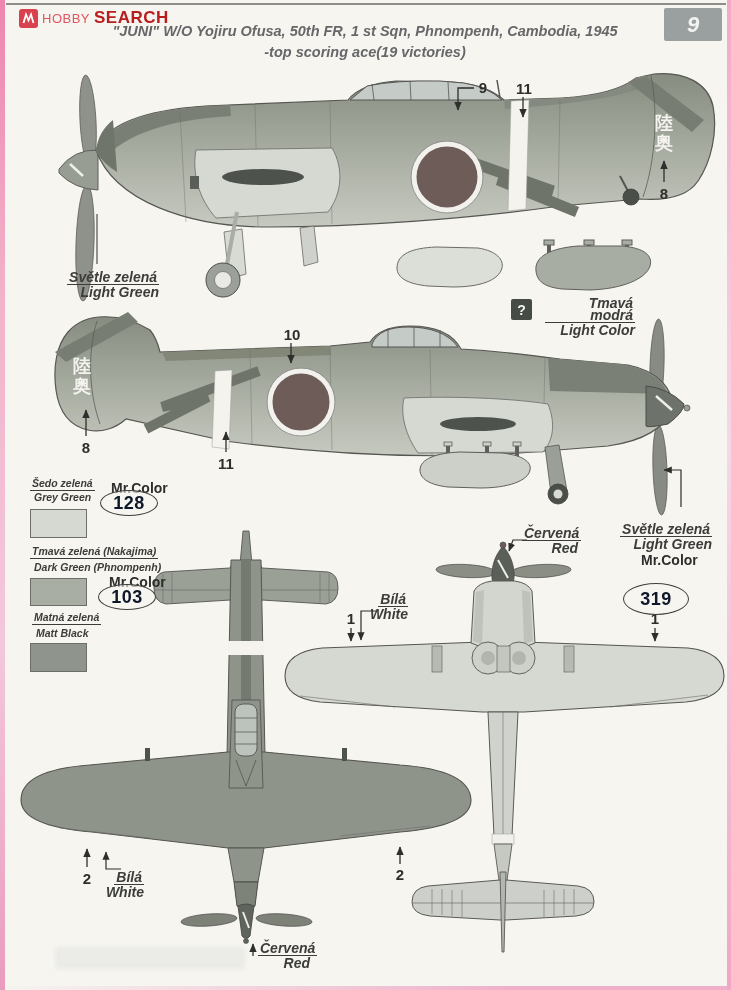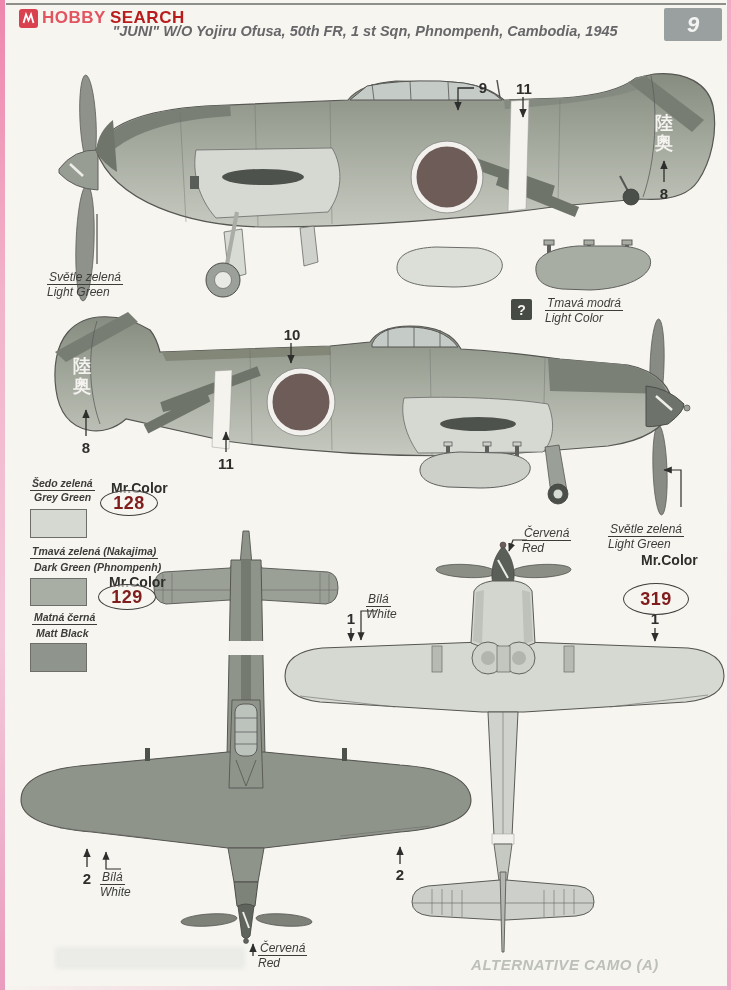--- a/index.html
+++ b/index.html
@@ -10,50 +10,50 @@
     background:linear-gradient(180deg,#ee86ad,#f2b3ca 30%,#f3c8da 65%,#ea9cbd);}
   .edge-right{position:absolute;right:0;top:0;width:4px;height:990px;
     background:linear-gradient(180deg,#f2a9c6,#f7d7e5 45%,#f0a6c4);}
   .edge-bottom{position:absolute;left:0;bottom:0;width:731px;height:4px;
     background:linear-gradient(90deg,rgba(240,170,200,0) 0%,rgba(239,168,198,.9) 70%);}
   .top-rule{position:absolute;left:6px;top:3px;width:720px;height:2px;background:#8e8e8b;}
 
   .logo{position:absolute;left:19px;top:8px;display:flex;align-items:center;gap:4px;}
   .logo-icon{width:19px;height:19px;background:#d8414d;border-radius:3px;display:flex;
              align-items:center;justify-content:center;}
-  .logo-hobby{font-size:17px;font-weight:bold;color:#e25560;letter-spacing:.5px;}
+  .logo-hobby{font-size:13px;font-weight:normal;color:#e25560;letter-spacing:.5px;}
   .logo-search{font-size:17px;font-weight:bold;color:#b91c1c;letter-spacing:.5px;}
 
   .title1{position:absolute;left:60px;top:23px;width:610px;text-align:center;
           font-size:14.5px;font-weight:bold;font-style:italic;color:#67676a;}
   .title2{position:absolute;left:60px;top:44px;width:610px;text-align:center;
           font-size:14.5px;font-weight:bold;font-style:italic;color:#67676a;}
 
   .pagebox{position:absolute;left:664px;top:8px;width:58px;height:33px;background:#9aa0a0;
            border-radius:2px;display:flex;align-items:center;justify-content:center;}
   .pagebox span{font-size:22px;font-weight:bold;font-style:italic;color:#f3f3f1;}
 
   .cnum{position:absolute;font-weight:bold;font-size:15px;color:#2e2e2c;text-align:center;}
 
-  .lbl{position:absolute;text-align:left;font-weight:normal;font-style:italic;
-       font-size:12px;line-height:12px;color:#3c3c3a;}
+  .lbl{position:absolute;text-align:right;font-weight:bold;font-style:italic;
+       font-size:14px;line-height:12px;color:#3c3c3a;}
   .lbl .cz{display:inline-block;border-bottom:1.5px solid #3c3c3a;padding:0 2px 1px;}
   .lbl .en{display:block;padding-top:1px;}
 
   .qbox{position:absolute;left:511px;top:299px;width:21px;height:21px;background:#464b46;
         color:#f4f4f2;display:flex;align-items:center;justify-content:center;
         font-weight:bold;font-size:14px;border-radius:2px;}
 
   .leg-cz{position:absolute;font-weight:bold;font-style:italic;font-size:10.5px;
           border-bottom:1.5px solid #3c3c3a;padding:0 2px 1px;}
   .leg-en{position:absolute;font-weight:bold;font-style:italic;font-size:10.5px;}
   .mrcolor{position:absolute;font-weight:bold;font-size:14px;color:#2e2e2c;}
   .oval{position:absolute;border:1.6px solid #3e3e3c;border-radius:50%;
         display:flex;align-items:center;justify-content:center;background:rgba(246,245,240,.6);}
-  .oval span{font-weight:bold;font-size:18px;color:#7f1d1d;letter-spacing:.5px;}
+  .oval span{font-weight:bold;font-size:18px;color:#0f172a;letter-spacing:.5px;}
   .chip{position:absolute;border:1px solid #6d6d6a;}
 
   .tailmark{position:absolute;width:24px;text-align:center;color:#f4f3ef;font-weight:bold;
             font-size:18px;line-height:20px;font-family:"DejaVu Sans",sans-serif;}
 
   .footer{position:absolute;left:455px;top:956px;width:220px;text-align:center;
           font-size:15px;font-weight:bold;font-style:italic;color:#bcbfba;letter-spacing:.5px;}
   .ghost{position:absolute;left:55px;top:947px;width:190px;height:22px;border-radius:4px;
          background:rgba(140,145,155,.10);filter:blur(2px);}
 </style>
@@ -251,20 +251,21 @@
     <span class="logo-icon">
       <svg width="15" height="15" viewBox="0 0 15 15">
           <path d="M2.5,12 L5,3.5 L7.5,9.5 L10,3.5 L12.5,12" fill="none" stroke="#ffffff" stroke-width="1.8"></path>
         </svg>
     </span>
     <span class="logo-hobby">HOBBY</span>
     <span class="logo-search">SEARCH</span>
   </div>
 
   <div class="title1">"JUNI" W/O Yojiru Ofusa, 50th FR, 1 st Sqn, Phnompenh, Cambodia, 1945</div>
+  <div class="title2">-top scoring ace(19 victories)</div>
 
   <div class="pagebox">
     <span>9</span>
   </div>
 
   <div class="cnum" style="left:476px;top:79px;width:14px">9</div>
   <div class="cnum" style="left:512px;top:80px;width:24px">11</div>
   <div class="cnum" style="left:657px;top:185px;width:14px">8</div>
   <div class="cnum" style="left:280px;top:326px;width:24px">10</div>
   <div class="cnum" style="left:214px;top:455px;width:24px">11</div>
@@ -311,25 +312,25 @@
   <div class="mrcolor" style="left:111px;top:480px">Mr.Color</div>
   <div class="oval" style="left:100px;top:490px;width:56px;height:24px">
     <span>128</span>
   </div>
   <div class="chip" style="left: 30px; top: 509px; width: 55px; height: 27px; background: rgb(214, 217, 209);"></div>
 
   <div class="leg-cz" style="left:30px;top:545px">Tmavá zelená (Nakajima)</div>
   <div class="leg-en" style="left:34px;top:561px">Dark Green (Phnompenh)</div>
   <div class="mrcolor" style="left:109px;top:574px">Mr.Color</div>
   <div class="oval" style="left:98px;top:584px;width:56px;height:24px">
-    <span>129</span>
+    <span>103</span>
   </div>
   <div class="chip" style="left: 30px; top: 578px; width: 55px; height: 26px; background: rgb(169, 174, 164);"></div>
 
-  <div class="leg-cz" style="left:32px;top:611px">Matná černá</div>
+  <div class="leg-cz" style="left:32px;top:611px">Matná zelená</div>
   <div class="leg-en" style="left:36px;top:627px">Matt Black</div>
   <div class="chip" style="left: 30px; top: 643px; width: 55px; height: 27px; background: rgb(143, 148, 140);"></div>
 
   <div class="lbl" style="left:608px;top:523px;width:104px">
     <span class="cz">Světle zelená</span>
     <span class="en">Light Green</span>
   </div>
   <div class="mrcolor" style="left:641px;top:552px">Mr.Color</div>
   <div class="oval" style="left:623px;top:583px;width:64px;height:30px">
     <span>319</span>
@@ -338,14 +339,13 @@
   <div class="tailmark" style="left:652px;top:113px">
     <div>陸</div>
     <div>奥</div>
   </div>
   <div class="tailmark" style="left:70px;top:356px">
     <div>陸</div>
     <div>奥</div>
   </div>
 
   <div class="ghost"></div>
-  <div class="footer">ALTERNATIVE CAMO (A)</div>
 </div>
 
 </body></html>

